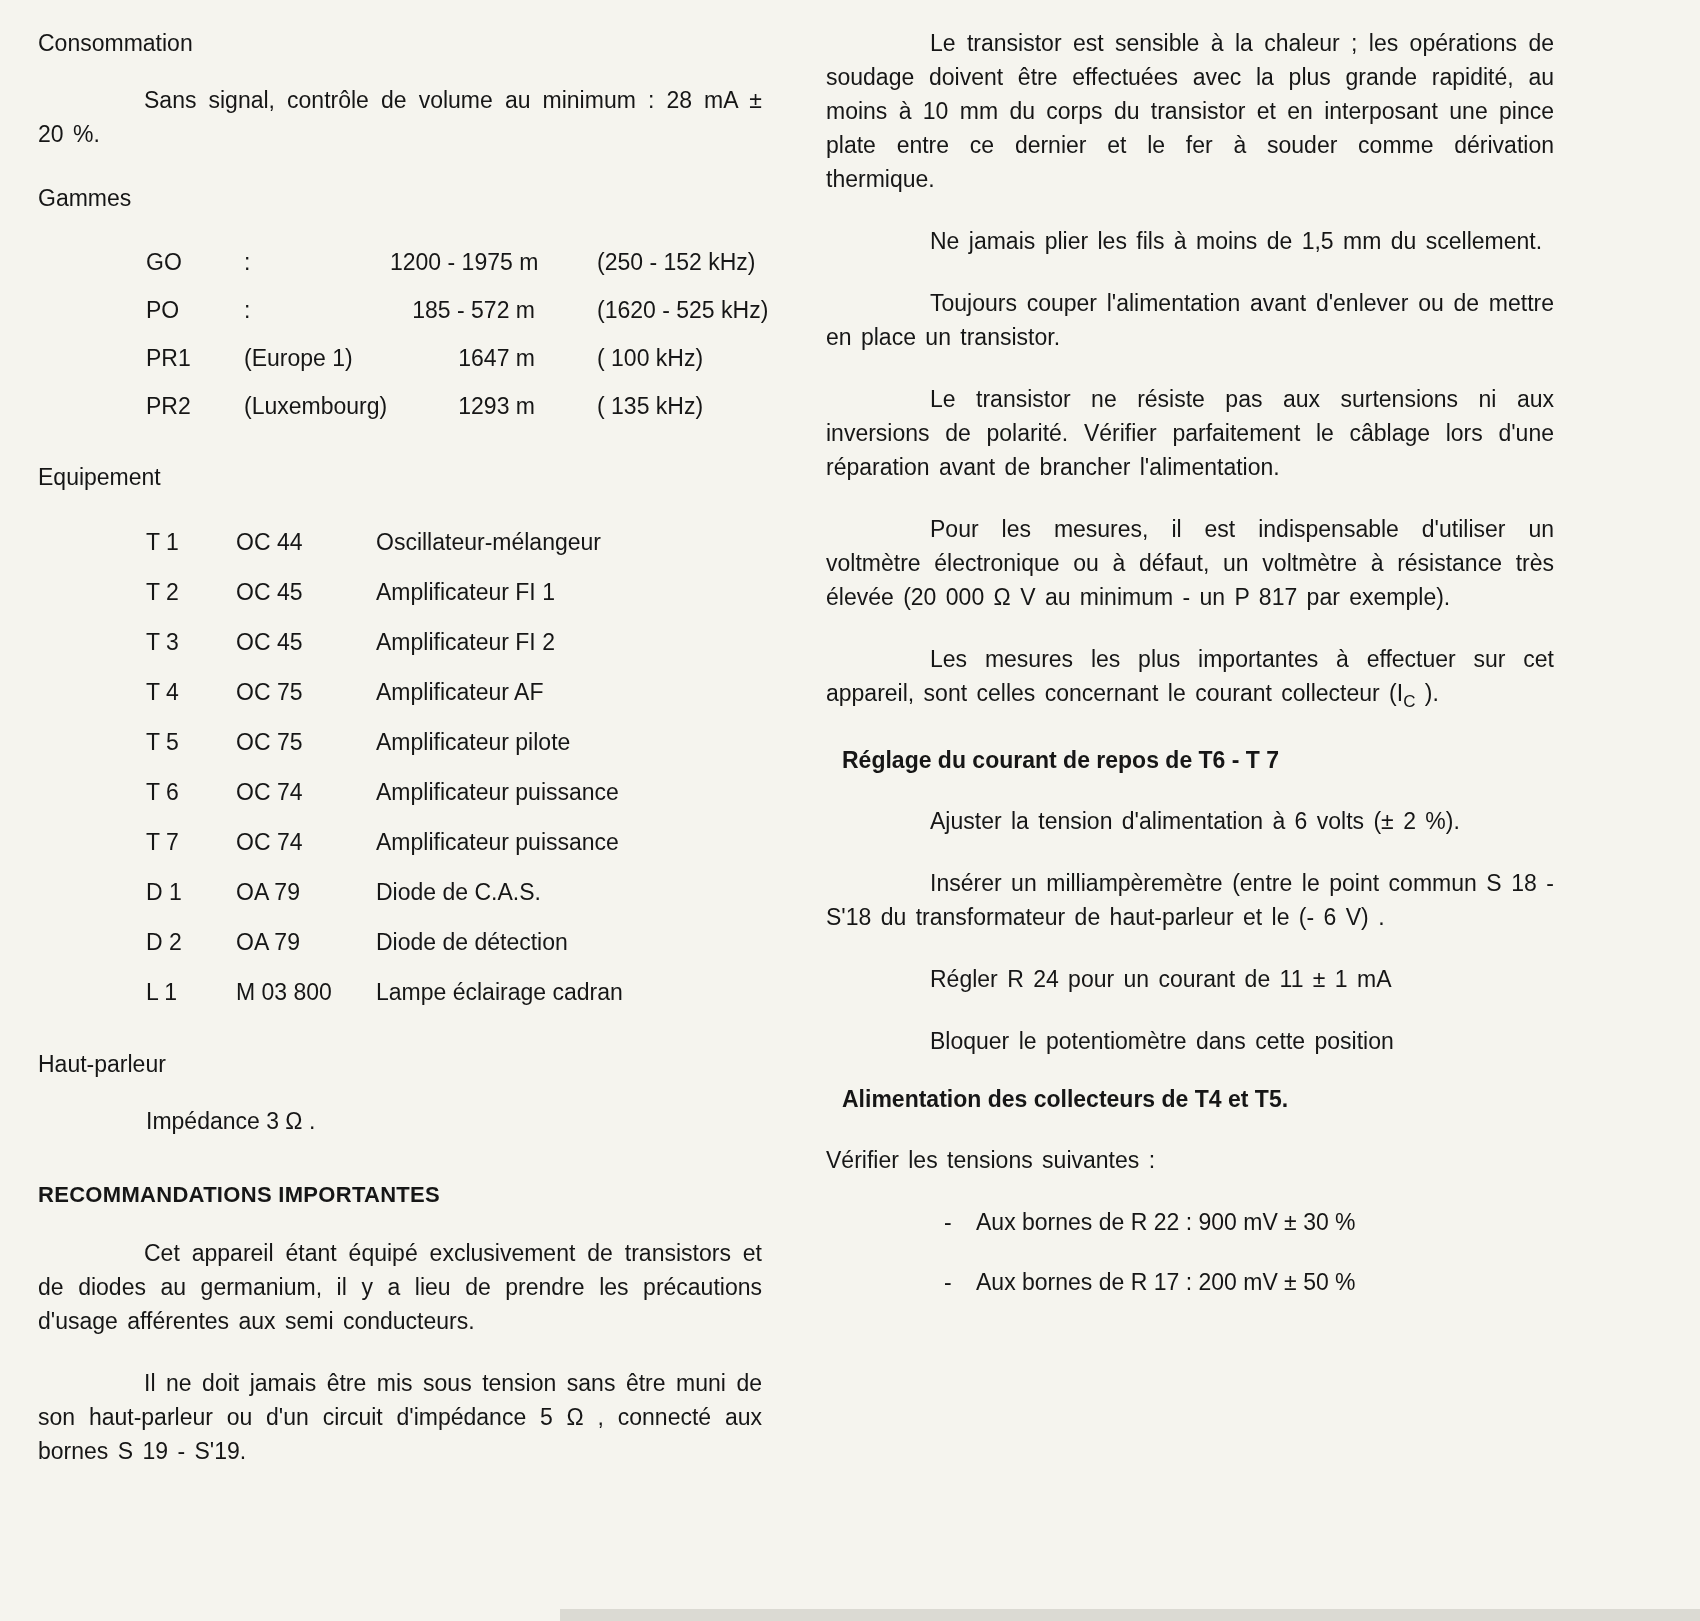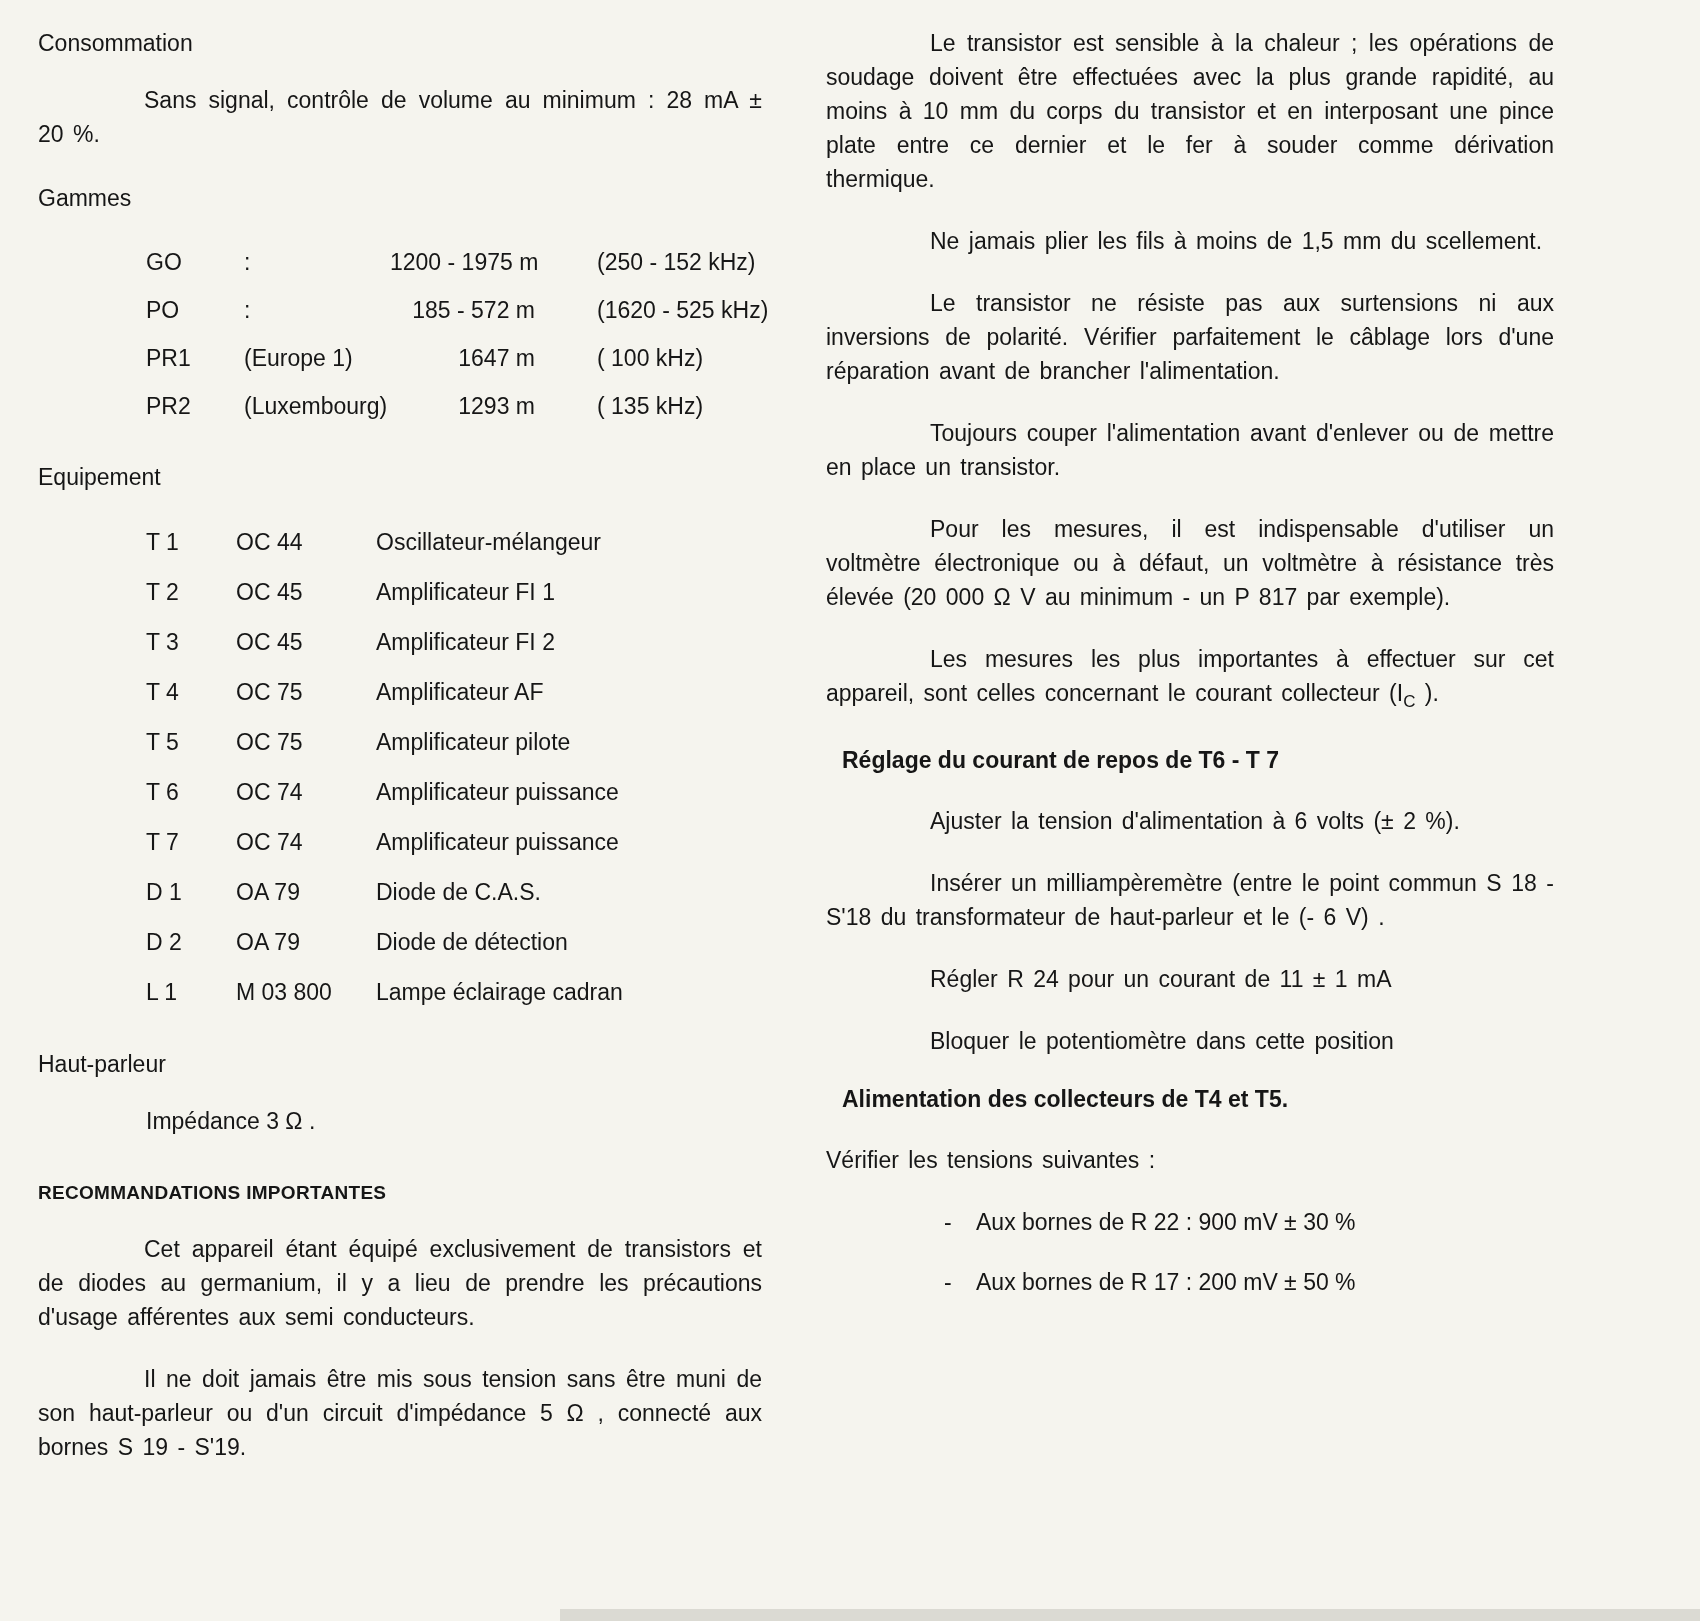--- a/index.html
+++ b/index.html
@@ -10,21 +10,21 @@
     color:#161616;
     font-family:"Liberation Sans",sans-serif;
     overflow:hidden;
     position:relative;
   }
   .page{display:flex;gap:64px;padding:26px 40px 0 38px;}
   .col-left{width:724px;flex:0 0 724px;}
   .col-right{width:728px;flex:0 0 728px;}
   .sec-h{font-size:23px;font-weight:400;margin:34px 0 26px 0;}
   .sec-h.first{margin-top:4px;}
-  .big-h{font-size:19px;font-weight:700;margin:44px 0 28px 0;letter-spacing:.3px;}
+  .big-h{font-size:22px;font-weight:700;margin:44px 0 28px 0;letter-spacing:.3px;}
   p.body{font-size:23px;line-height:34px;margin:0 0 28px 0;text-align:justify;word-spacing:3px;hyphens:auto;}
   .ind-l{text-indent:106px;}
   .ind-r{text-indent:104px;}
   .gam-table{margin:2px 0 12px 108px;font-size:23px;}
   .gam-row{display:grid;grid-template-columns:62px 110px 145px auto;line-height:48px;white-space:nowrap;gap:36px;}
   .gam-range{text-align:right;}
   .gam-freq{padding-left:26px;}
   .eq-table{margin:6px 0 16px 108px;font-size:23px;}
   .eq-row{display:grid;grid-template-columns:90px 140px auto;line-height:50px;white-space:nowrap;}
   .hp-body{font-size:23px;padding-left:108px;margin:0 0 10px 0;line-height:34px;}
@@ -133,22 +133,22 @@
     <div class="big-h">RECOMMANDATIONS IMPORTANTES</div>
     <p class="body ind-l">Cet appareil étant équipé exclusivement de transistors et de diodes au germanium, il y a lieu de prendre les précautions d'usage afférentes aux semi conducteurs.</p>
     <p class="body ind-l">Il ne doit jamais être mis sous tension sans être muni de son haut-parleur ou d'un circuit d'impédance 5 Ω , connecté aux bornes S 19 - S'19.</p>
 
   </div>
 
   <div class="col-right">
 
     <p class="body ind-r">Le transistor est sensible à la chaleur ; les opérations de soudage doivent être effectuées avec la plus grande rapidité, au moins à 10 mm du corps du transistor et en interposant une pince plate entre ce dernier et le fer à souder comme dérivation thermique.</p>
     <p class="body ind-r">Ne jamais plier les fils à moins de 1,5 mm du scellement.</p>
+    <p class="body ind-r">Toujours couper l'alimentation avant d'enlever ou de mettre en place un transistor.</p>
     <p class="body ind-r">Le transistor ne résiste pas aux surtensions ni aux inversions de polarité. Vérifier parfaitement le câblage lors d'une réparation avant de brancher l'alimentation.</p>
-    <p class="body ind-r">Toujours couper l'alimentation avant d'enlever ou de mettre en place un transistor.</p>
     <p class="body ind-r">Pour les mesures, il est indispensable d'utiliser un voltmètre électronique ou à défaut, un voltmètre à résistance très élevée (20 000 Ω V au minimum - un P 817 par exemple).</p>
 
     <p class="body ind-r"><span>Les mesures les plus importantes à effectuer sur cet appareil, sont celles concernant le courant collecteur (I</span><sub class="ic">C</sub><span> ).</span></p>
 
     <div class="sub-h">Réglage du courant de repos de T6 - T 7</div>
 
     <p class="body ind-r">Ajuster la tension d'alimentation à 6 volts (± 2 %).</p>
     <p class="body ind-r">Insérer un milliampèremètre (entre le point commun S 18 - S'18 du transformateur de haut-parleur et le (- 6 V) .</p>
     <p class="body ind-r plain-last">Régler R 24 pour un courant de 11 ± 1 mA</p>
     <p class="body ind-r">Bloquer le potentiomètre dans cette position</p>

